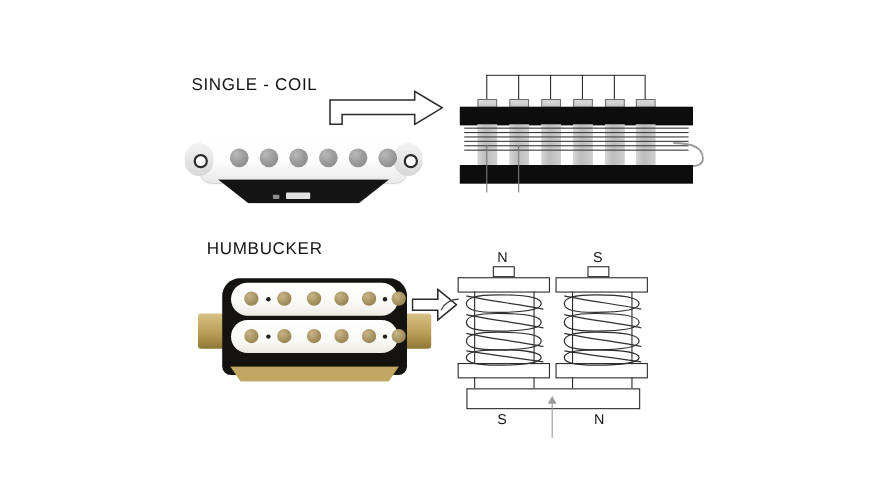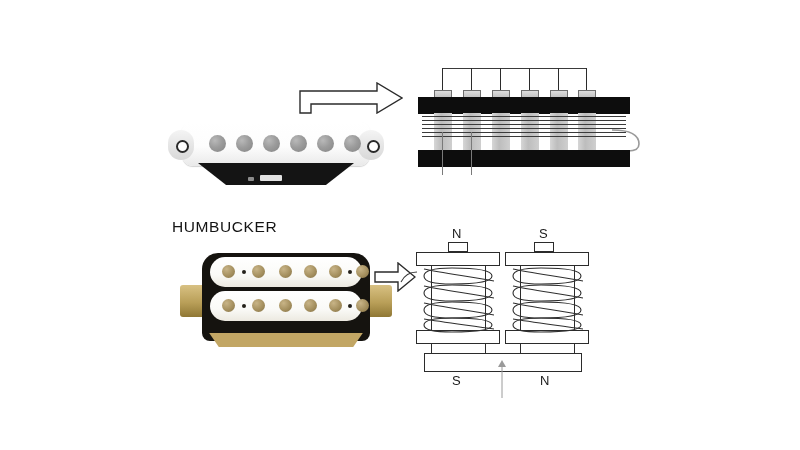--- a/index.html
+++ b/index.html
@@ -161,20 +161,21 @@
     border: 1px solid #2b2b2b;
     box-sizing: border-box;
     background: #ffffff;
   }
 </style>
 </head>
 <body>
 
 <div id="stage">
 
+  <div class="abs section-label" style="left:174px; top:69px;">SINGLE - COIL</div>
 
   <div class="abs" style="left:299px; top:82px;">
     <svg class="arrow-svg" width="104" height="32" viewBox="0 0 104 32" aria-hidden="true">
       <path d="M1,31 L1,9 L78,9 L78,1 L103,16 L78,31 L78,22 L12,22 L12,31 Z" fill="#ffffff" stroke="#2b2b2b" stroke-width="1.4" stroke-linejoin="miter"></path>
     </svg>
   </div>
 
   <div class="abs sc-photo" style="left:168px; top:120px;">
     <div class="sc-body"></div>
     <div class="sc-ear left"></div>
@@ -228,21 +229,21 @@
     <svg class="abs" style="left:196px; top:66px;" width="34" height="26" viewBox="0 0 34 26" aria-hidden="true">
       <path d="M0,4 C16,4 27,8 27,18 C27,23 22,25 16,25" fill="none" stroke="#9a9a9a" stroke-width="1.6"></path>
     </svg>
 
     <div class="blackbar" style="left:2px; top:90px; width:212px; height:17px;"></div>
 
     <div class="leader" style="left:26px; top:72px; height:43px;"></div>
     <div class="leader" style="left:55px; top:72px; height:43px;"></div>
   </div>
 
-  <div class="abs section-label" style="left:172px; top:218px;text-align:center;">HUMBUCKER</div>
+  <div class="abs section-label" style="left:188px; top:218px;text-align:center;">HUMBUCKER</div>
 
   <div class="abs hb-photo" style="left:180px; top:253px;">
     <div class="hb-ear left"></div>
     <div class="hb-ear right"></div>
     <div class="hb-shell"></div>
     <div class="hb-base"></div>
 
     <div class="hb-bobbin top"></div>
     <div class="hb-bobbin bot"></div>
 

